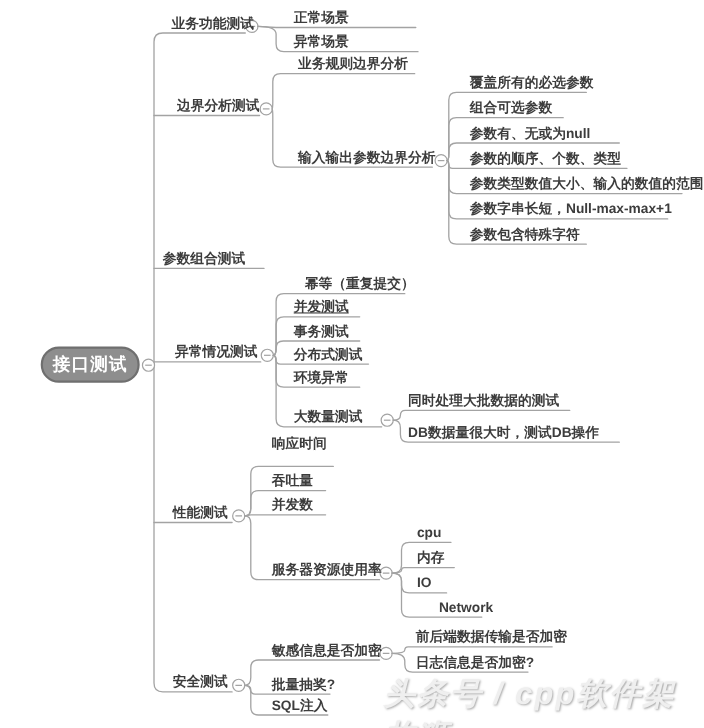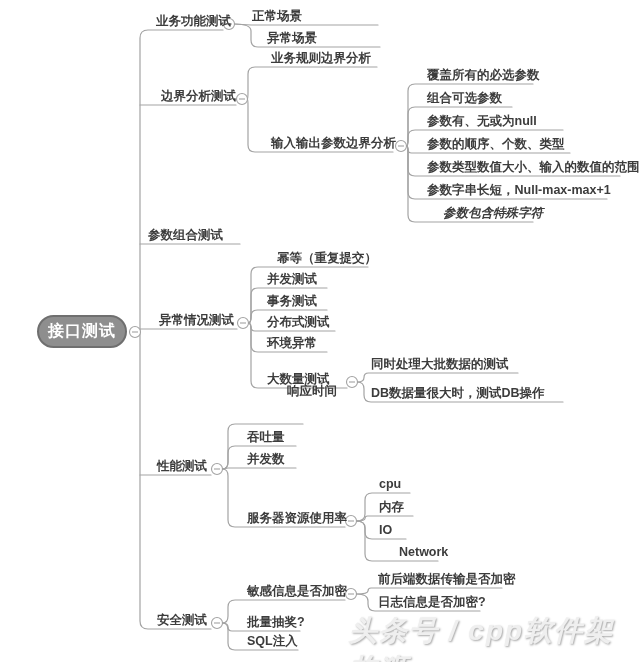--- a/index.html
+++ b/index.html
@@ -109,44 +109,44 @@
         <circle cx="351" cy="594" r="5.5" fill="#ffffff" stroke="#a3a3a3" stroke-width="1.1"></circle>
         <line x1="348" y1="594" x2="354" y2="594" stroke="#a3a3a3" stroke-width="1.1"></line>
       </g>
       <path d="M 356.5 594 Q 368 594 368 591 L 368 591 Q 368 588 371 588 L 502 588" fill="none" stroke="#a3a3a3" stroke-width="1.2" stroke-linecap="round"></path>
       <path d="M 356.5 594 Q 368 594 368 601 L 368 604 Q 368 611 375 611 L 480 611" fill="none" stroke="#a3a3a3" stroke-width="1.2" stroke-linecap="round"></path>
       <path d="M 222.5 623 Q 228 623 228 627 L 228 627 Q 228 631 232 631 L 300 631" fill="none" stroke="#a3a3a3" stroke-width="1.2" stroke-linecap="round"></path>
       <path d="M 222.5 623 Q 228 623 228 630 L 228 643 Q 228 650 235 650 L 298 650" fill="none" stroke="#a3a3a3" stroke-width="1.2" stroke-linecap="round"></path>
     </svg>
   <div id="nodes">
       <div class="node-label" style="left: 156px; top: 14px;">业务功能测试</div>
-      <div class="node-label" style="left: 252px; top: 9px;">正常场景</div>
+      <div class="node-label" style="left: 267px; top: 9px;">正常场景</div>
       <div class="node-label" style="left: 267px; top: 31px;">异常场景</div>
       <div class="node-label" style="left: 161px; top: 89px;">边界分析测试</div>
       <div class="node-label" style="left: 271px; top: 51px;">业务规则边界分析</div>
       <div class="node-label" style="left: 271px; top: 136px;">输入输出参数边界分析</div>
       <div class="node-label" style="left: 427px; top: 68px;">覆盖所有的必选参数</div>
       <div class="node-label" style="left: 427px; top: 91px;">组合可选参数</div>
       <div class="node-label" style="left: 427px; top: 114px;">参数有、无或为null</div>
       <div class="node-label" style="left: 427px; top: 137px;">参数的顺序、个数、类型</div>
       <div class="node-label" style="left: 427px; top: 160px;">参数类型数值大小、输入的数值的范围</div>
       <div class="node-label" style="left: 427px; top: 183px;">参数字串长短，Null-max-max+1</div>
-      <div class="node-label" style="left: 443px; top: 206px; font-style: italic;">参数包含特殊字符</div>
+      <div class="node-label" style="left: 427px; top: 206px;">参数包含特殊字符</div>
       <div class="node-label" style="left: 148px; top: 228px;">参数组合测试</div>
       <div class="node-label" style="left: 159px; top: 313px;">异常情况测试</div>
       <div class="node-label" style="left: 265px; top: 251px; margin-left: 12px;">幂等（重复提交）</div>
-      <div class="node-label" style="left: 267px; top: 272px;">并发测试</div>
+      <div class="node-label" style="left: 267px; top: 272px; text-decoration: underline;">并发测试</div>
       <div class="node-label" style="left: 267px; top: 294px;">事务测试</div>
       <div class="node-label" style="left: 267px; top: 315px;">分布式测试</div>
       <div class="node-label" style="left: 267px; top: 336px;">环境异常</div>
       <div class="node-label" style="left: 267px; top: 372px;">大数量测试</div>
       <div class="node-label" style="left: 371px; top: 357px;">同时处理大批数据的测试</div>
       <div class="node-label" style="left: 371px; top: 386px;">DB数据量很大时，测试DB操作</div>
       <div class="node-label" style="left: 157px; top: 459px;">性能测试</div>
-      <div class="node-label" style="left: 247px; top: 384px; margin-left: 40px;">响应时间</div>
+      <div class="node-label" style="left: 247px; top: 396px;">响应时间</div>
       <div class="node-label" style="left: 247px; top: 430px;">吞吐量</div>
       <div class="node-label" style="left: 247px; top: 452px; font-family: Liberation Serif, serif;">并发数</div>
       <div class="node-label" style="left: 247px; top: 511px; text-align: right;">服务器资源使用率</div>
       <div class="node-label" style="left: 379px; top: 477px;">cpu</div>
       <div class="node-label" style="left: 379px; top: 500px;">内存</div>
       <div class="node-label" style="left: 379px; top: 523px;">IO</div>
       <div class="node-label" style="left: 379px; top: 545px; padding-left: 20px;">Network</div>
       <div class="node-label" style="left: 157px; top: 613px;">安全测试</div>
       <div class="node-label" style="left: 247px; top: 584px;">敏感信息是否加密</div>
       <div class="node-label" style="left: 378px; top: 572px;">前后端数据传输是否加密</div>

